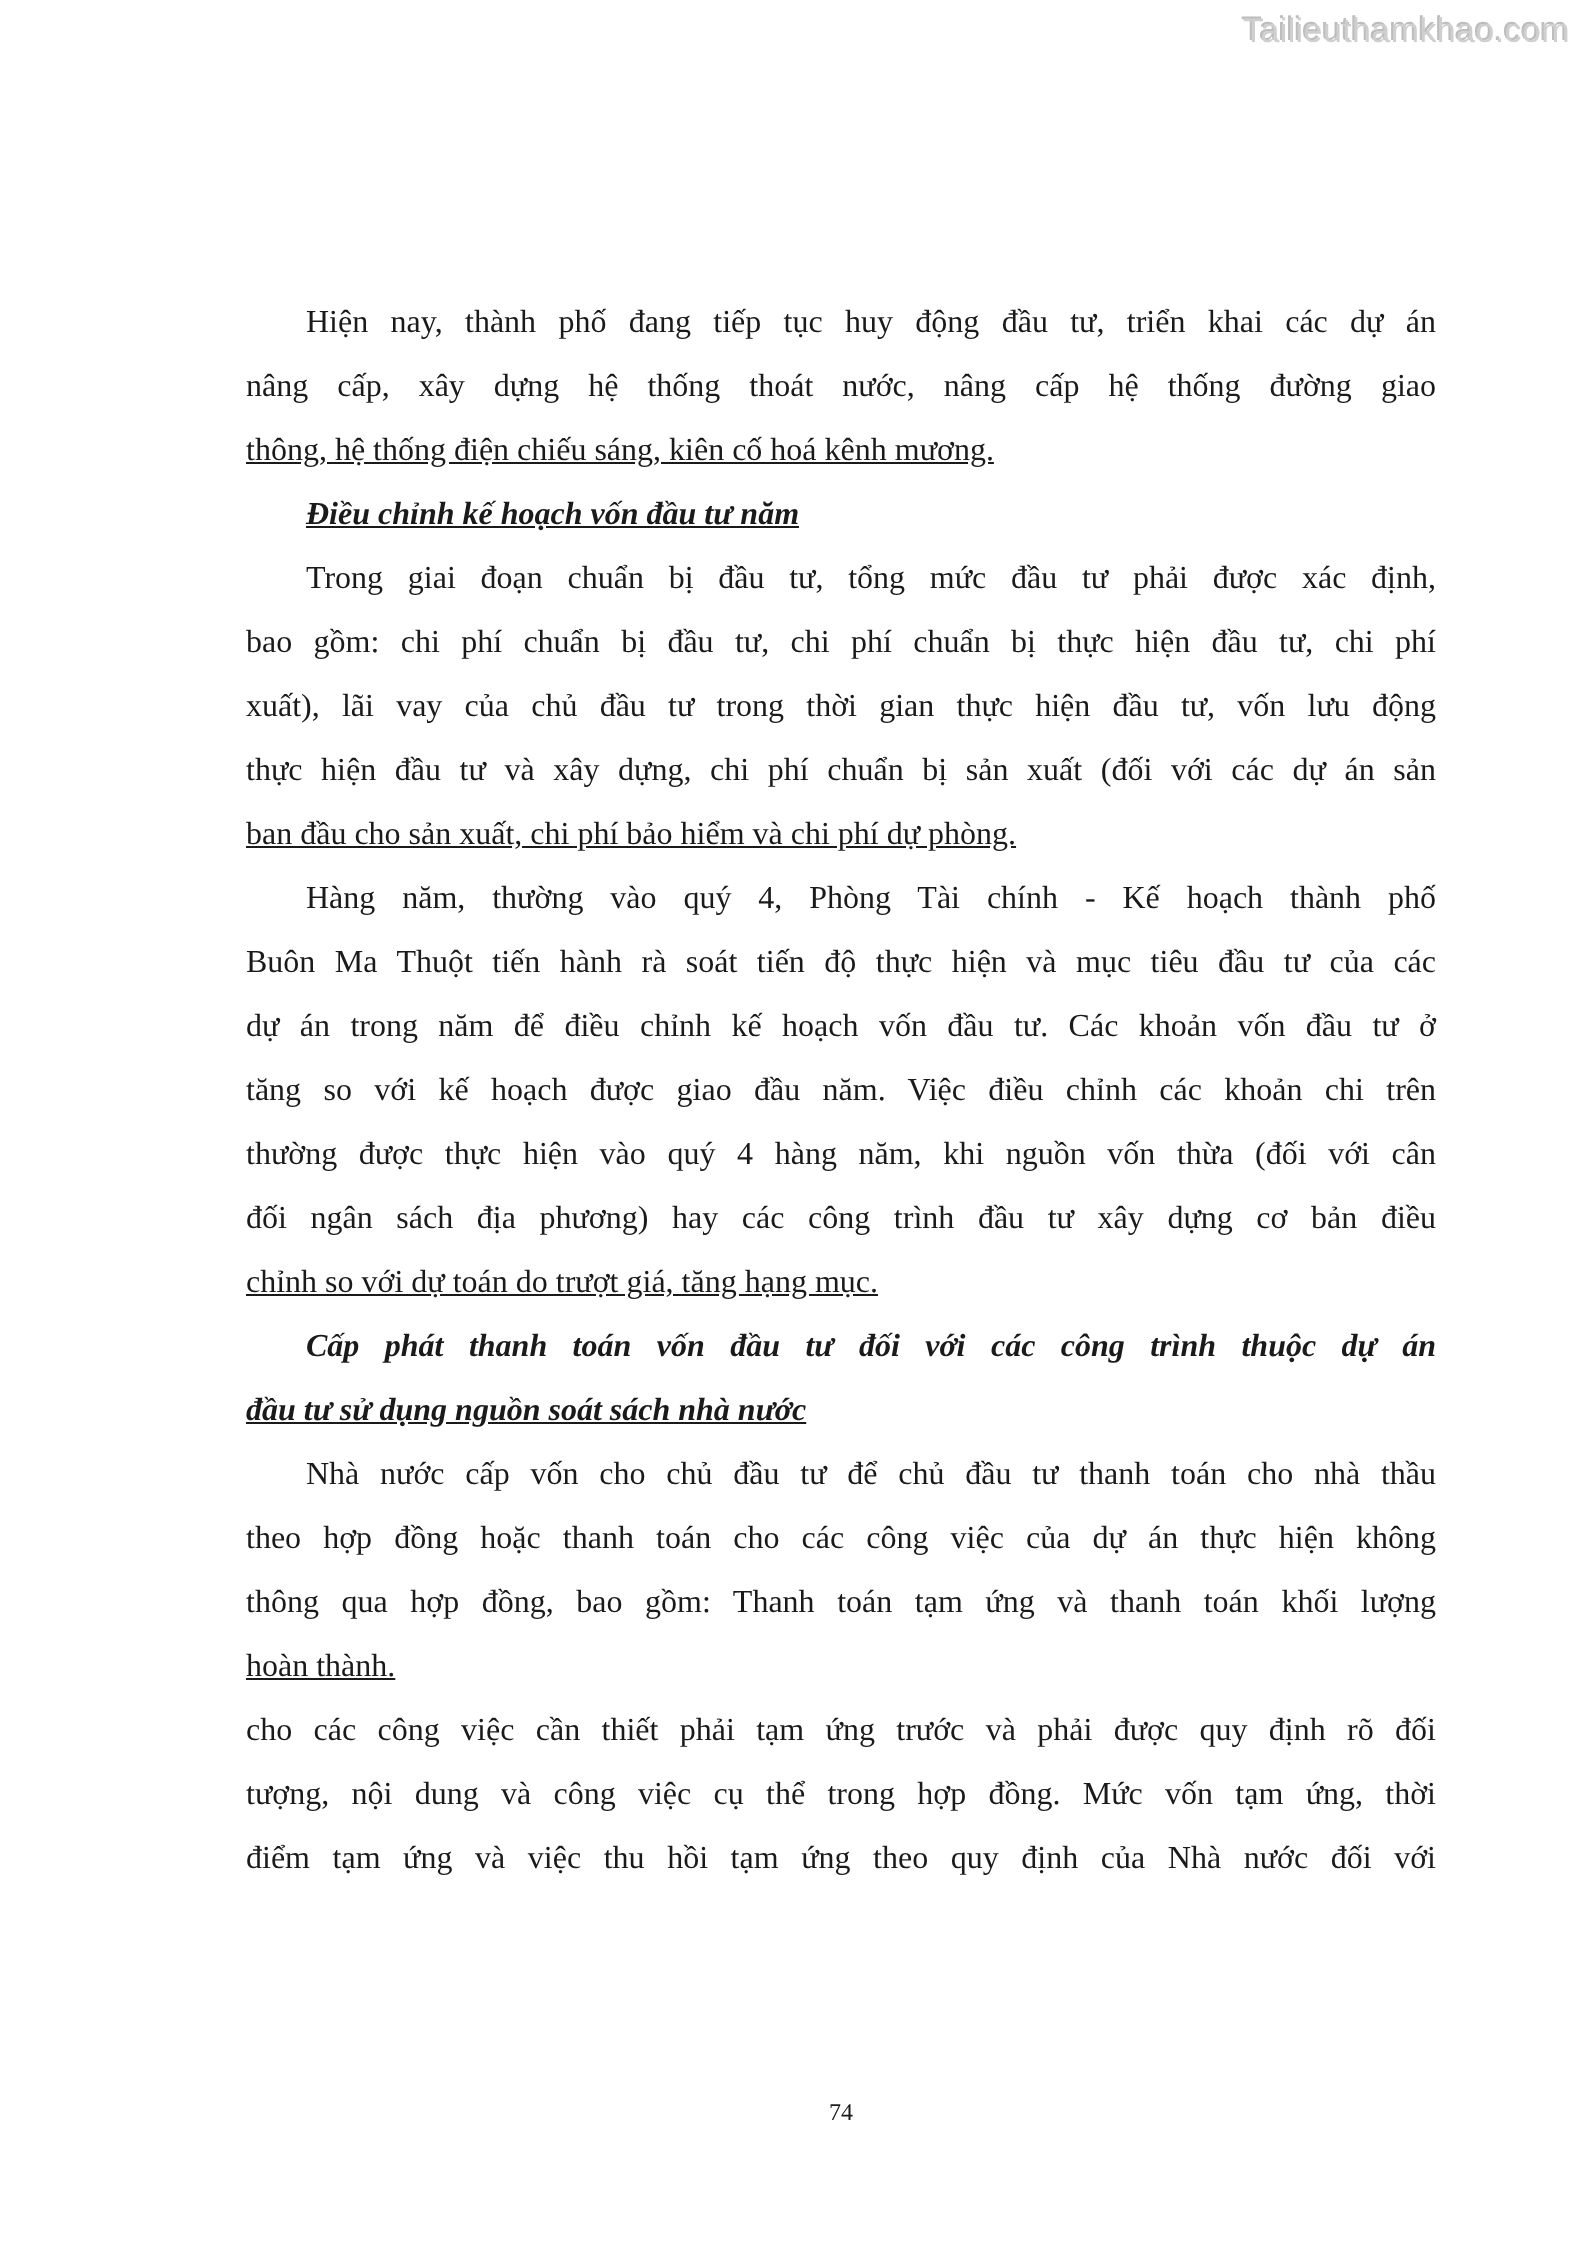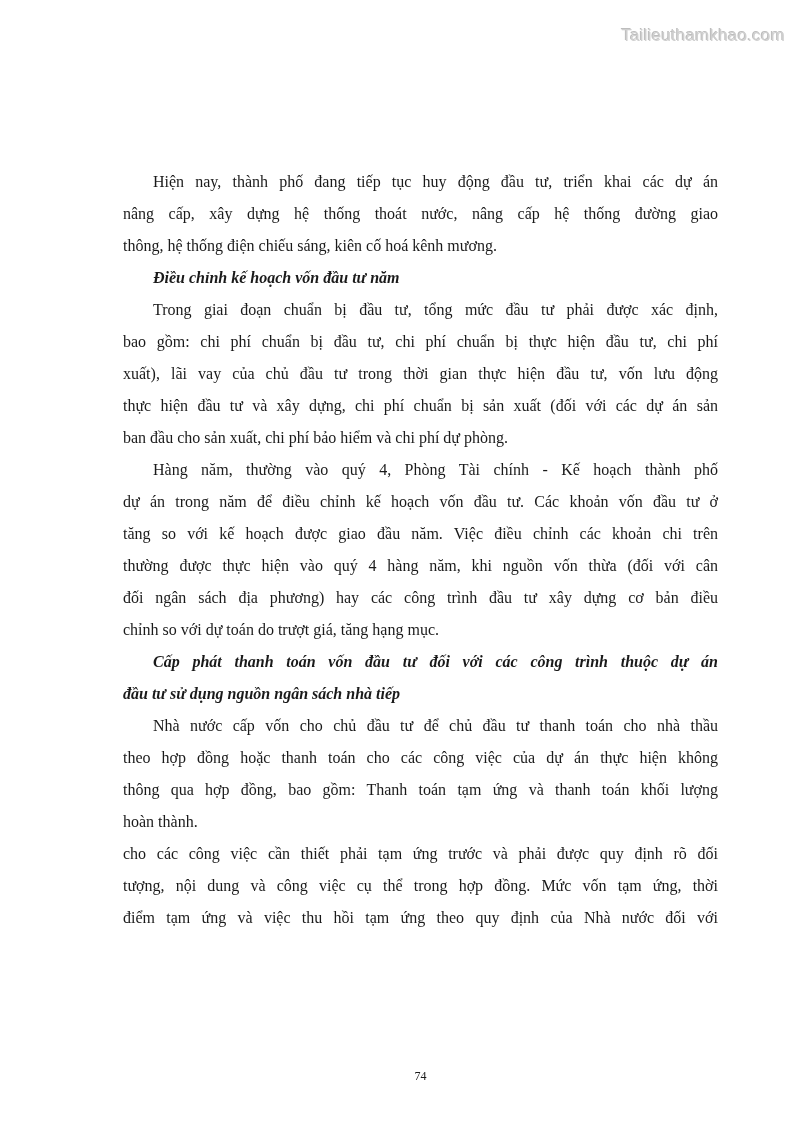--- a/index.html
+++ b/index.html
@@ -5,21 +5,21 @@
   html, body { margin: 0; padding: 0; }
   body {
     width: 794px;
     height: 1123px;
     position: relative;
     background: #ffffff;
     font-family: "Liberation Serif", serif;
     color: #1a1a1a;
     overflow: hidden;
   }
-  .page { position: absolute; inset: 0; margin-top: 20px; }
+  .page { position: absolute; inset: 0; }
   .watermark {
     position: absolute;
     top: 6px;
     right: 9px;
     font-family: "Liberation Sans", sans-serif;
     font-size: 17px;
     color: #cfcfcf;
     text-shadow: -1px -1px 0 #bdbdbd, 1px 1px 0 #ffffff;
     letter-spacing: 0.2px;
   }
@@ -28,21 +28,21 @@
     left: 123px;
     top: 146px;
     width: 595px;
     font-size: 16px;
     line-height: 32px;
   }
   .line {
     text-align: justify;
     text-align-last: justify;
   }
-  .line.endline { text-align-last: left; }
+  .line.endline { text-align-last: left; text-decoration: underline; }
   .line.indent { text-indent: 30px; }
   .block.heading { font-weight: bold; font-style: italic; }
   .page-number {
     position: absolute;
     left: 123px;
     top: 1045px;
     width: 595px;
     text-align: center;
     font-size: 12px;
     line-height: 22px;
@@ -65,29 +65,30 @@
       </div>
       <div class="block">
         <div class="line indent">Trong giai đoạn chuẩn bị đầu tư, tổng mức đầu tư phải được xác định,</div>
         <div class="line">bao gồm: chi phí chuẩn bị đầu tư, chi phí chuẩn bị thực hiện đầu tư, chi phí</div>
         <div class="line">xuất), lãi vay của chủ đầu tư trong thời gian thực hiện đầu tư, vốn lưu động</div>
         <div class="line">thực hiện đầu tư và xây dựng, chi phí chuẩn bị sản xuất (đối với các dự án sản</div>
         <div class="line endline">ban đầu cho sản xuất, chi phí bảo hiểm và chi phí dự phòng.</div>
       </div>
       <div class="block">
         <div class="line indent">Hàng năm, thường vào quý 4, Phòng Tài chính - Kế hoạch thành phố</div>
+        <div class="line">Buôn Ma Thuột tiến hành rà soát tiến độ thực hiện và mục tiêu đầu tư của các</div>
         <div class="line">dự án trong năm để điều chỉnh kế hoạch vốn đầu tư. Các khoản vốn đầu tư ở</div>
         <div class="line">tăng so với kế hoạch được giao đầu năm. Việc điều chỉnh các khoản chi trên</div>
         <div class="line">thường được thực hiện vào quý 4 hàng năm, khi nguồn vốn thừa (đối với cân</div>
         <div class="line">đối ngân sách địa phương) hay các công trình đầu tư xây dựng cơ bản điều</div>
         <div class="line endline">chỉnh so với dự toán do trượt giá, tăng hạng mục.</div>
       </div>
       <div class="block heading">
         <div class="line indent">Cấp phát thanh toán vốn đầu tư đối với các công trình thuộc dự án</div>
-        <div class="line endline">đầu tư sử dụng nguồn ngân sách nhà tiếp</div>
+        <div class="line endline">đầu tư sử dụng nguồn soát sách nhà nước</div>
       </div>
       <div class="block">
         <div class="line indent">Nhà nước cấp vốn cho chủ đầu tư để chủ đầu tư thanh toán cho nhà thầu</div>
         <div class="line">theo hợp đồng hoặc thanh toán cho các công việc của dự án thực hiện không</div>
         <div class="line">thông qua hợp đồng, bao gồm: Thanh toán tạm ứng và thanh toán khối lượng</div>
         <div class="line endline">hoàn thành.</div>
       </div>
       <div class="block">
         <div class="line">cho các công việc cần thiết phải tạm ứng trước và phải được quy định rõ đối</div>
         <div class="line">tượng, nội dung và công việc cụ thể trong hợp đồng. Mức vốn tạm ứng, thời</div>

